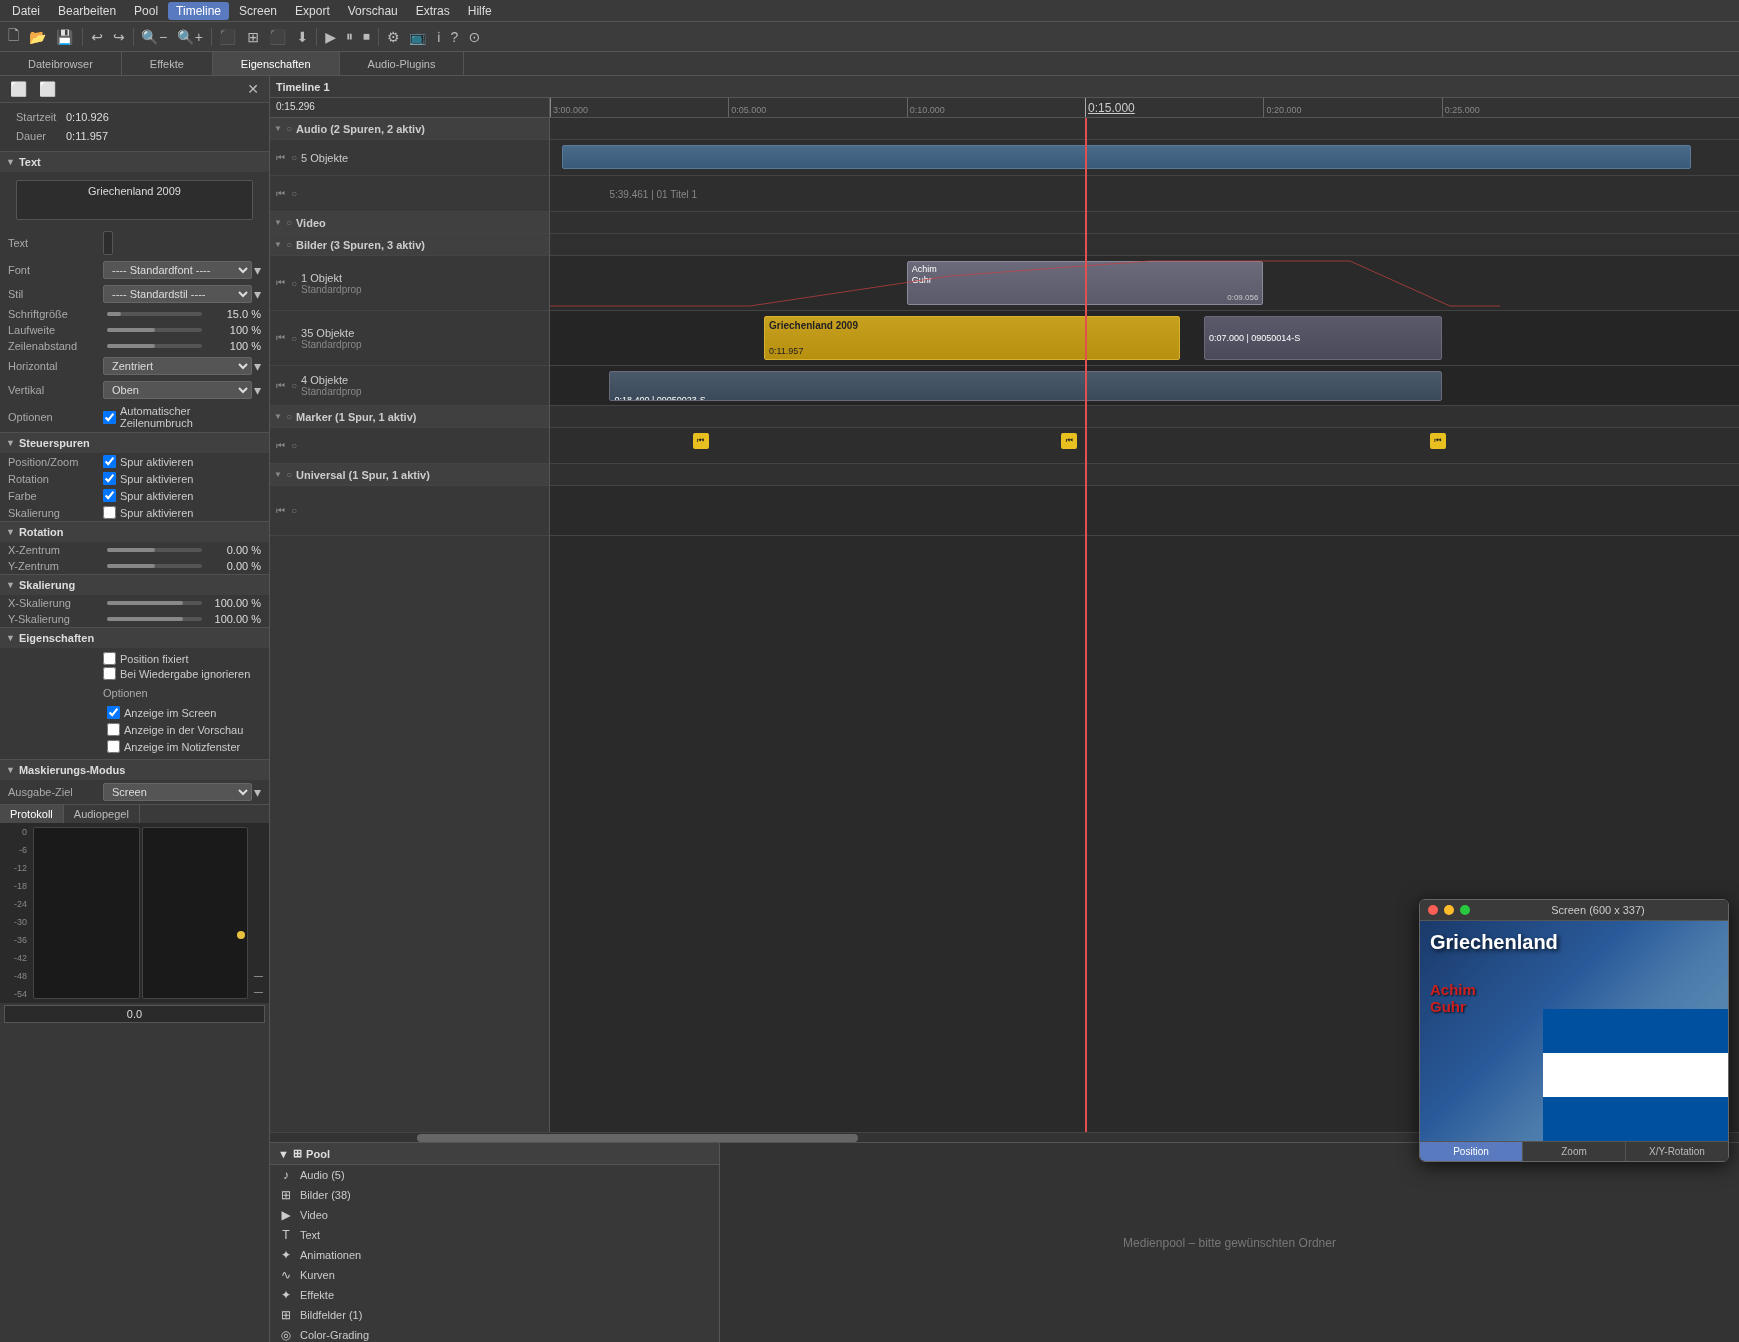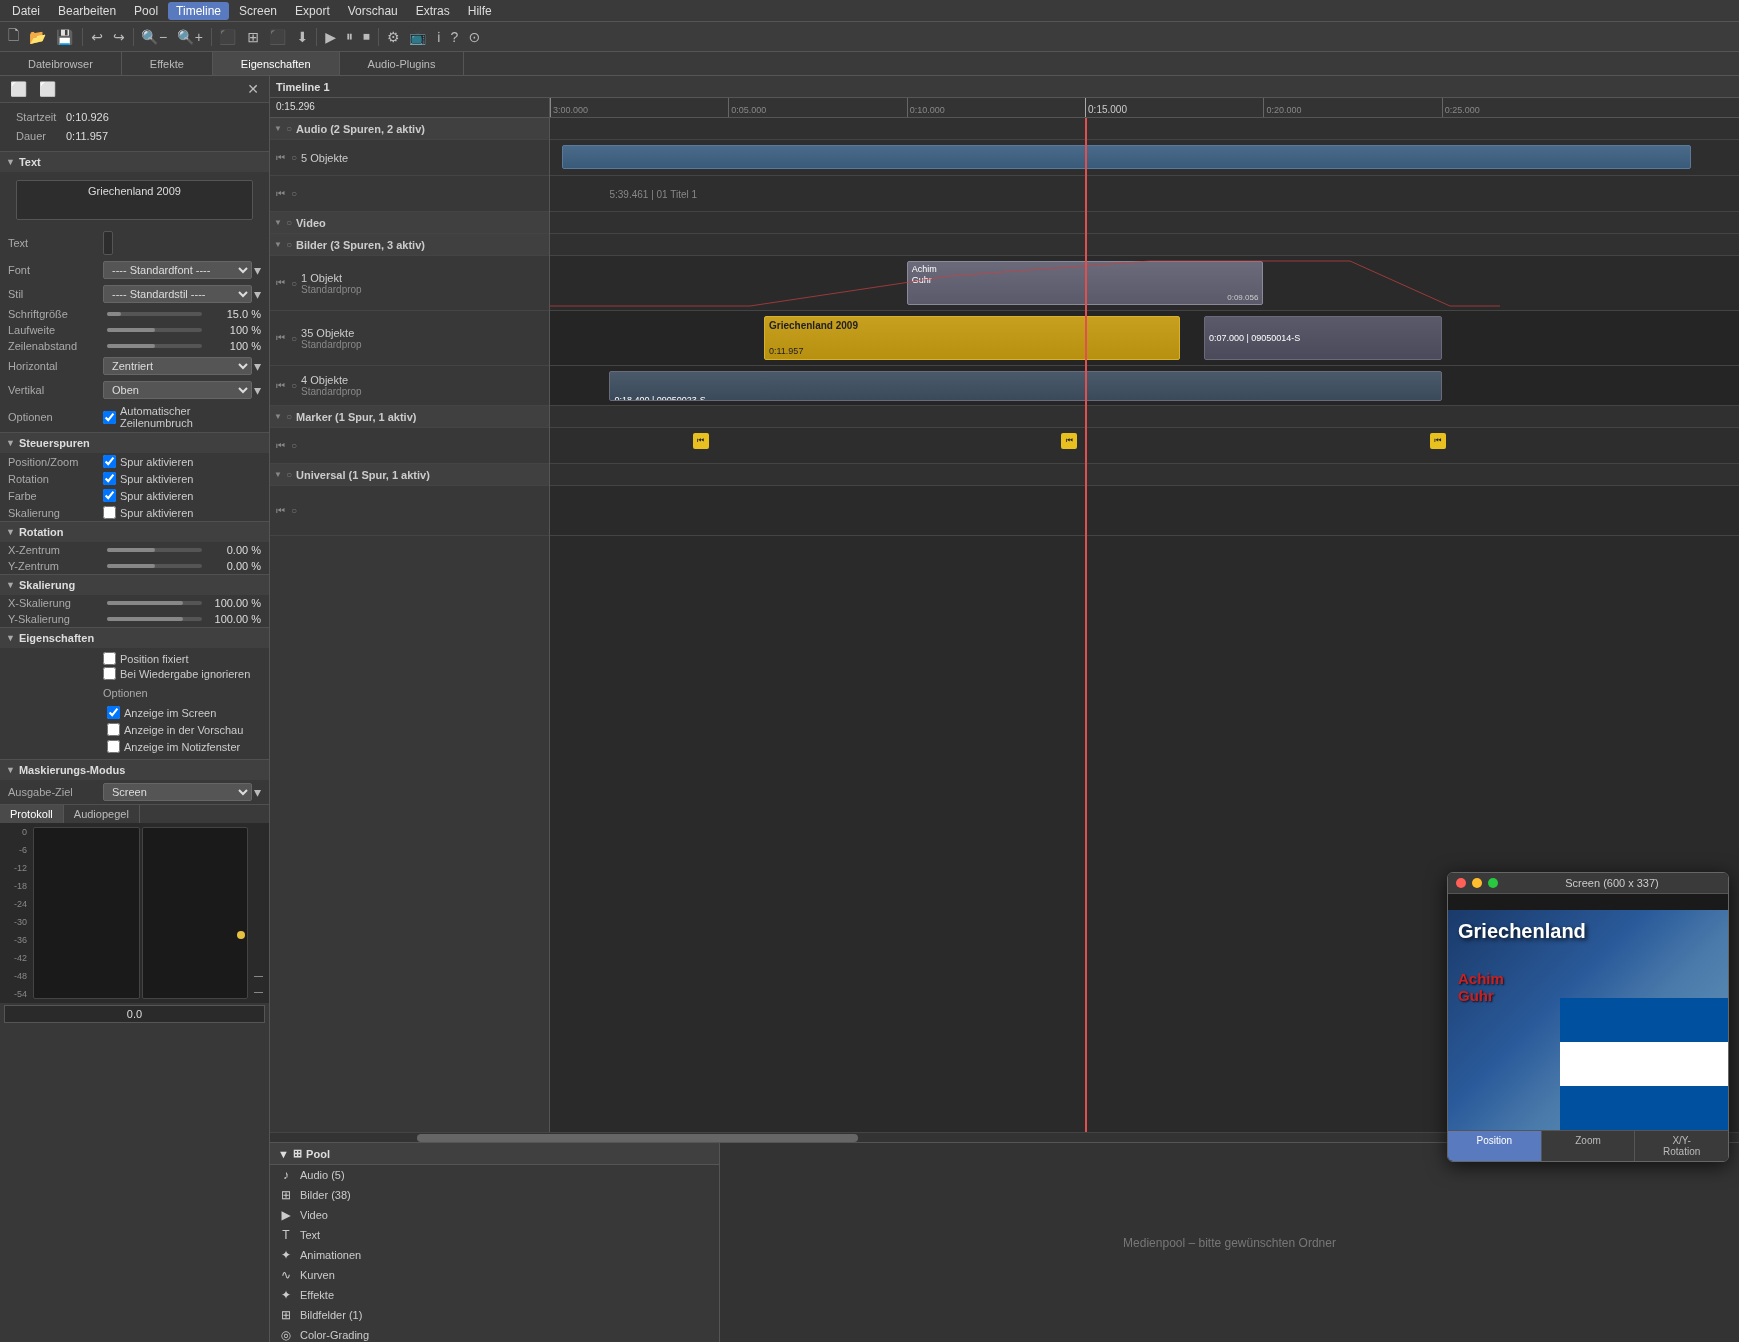--- a/index.html
+++ b/index.html
@@ -444,21 +444,21 @@
       color: #777;
       font-size: 12px;
       padding: 8px;
     }
 
     
     .screen-preview {
       position: absolute;
       bottom: 180px;
       right: 10px;
-      width: 282px;
+      width: 310px;
       background: #1a1a1a;
       border: 1px solid #666;
       border-radius: 6px;
       overflow: hidden;
       box-shadow: 0 4px 20px rgba(0,0,0,0.7);
     }
     .screen-preview-titlebar {
       background: #3a3a3a;
       padding: 4px 8px;
       display: flex;
@@ -473,21 +473,20 @@
     }
     .btn-close { background: #ff5f57; }
     .btn-min { background: #ffbd2e; }
     .btn-max { background: #28c940; }
     .screen-preview-title { color: #ccc; font-size: 11px; flex: 1; text-align: center; }
     .screen-preview-content {
       position: relative;
       height: 220px;
       background: #000;
       overflow: hidden;
-      margin-top: 16px;
     }
     .preview-bg {
       width: 100%;
       height: 100%;
       background: linear-gradient(135deg, #1a3a6a 0%, #2a5a9a 40%, #4a7aaa 60%, #6a9aba 100%);
       position: relative;
     }
     .preview-flag-area {
       position: absolute;
       bottom: 0;
@@ -870,21 +869,21 @@
             <div style="position:absolute; left:0%; top:0; height:100%; border-left:1px solid #888; display:flex; flex-direction:column; justify-content:flex-end; padding-bottom:2px;">
               <span style="font-size:9px; color:#888; padding-left:2px;">3:00.000</span>
             </div>
             <div style="position:absolute; left:15%; top:0; height:100%; border-left:1px solid #666; display:flex; flex-direction:column; justify-content:flex-end; padding-bottom:2px;">
               <span style="font-size:9px; color:#888; padding-left:2px;">0:05.000</span>
             </div>
             <div style="position:absolute; left:30%; top:0; height:100%; border-left:1px solid #666; display:flex; flex-direction:column; justify-content:flex-end; padding-bottom:2px;">
               <span style="font-size:9px; color:#888; padding-left:2px;">0:10.000</span>
             </div>
             <div style="position:absolute; left:45%; top:0; height:100%; border-left:1px solid #aaa; display:flex; flex-direction:column; justify-content:flex-end; padding-bottom:2px;">
-              <span style="font-size:10px; color:#ccc; padding-left:2px;">0:15.000</span>
+              <span style="font-size:12px; color:#ccc; padding-left:2px;text-decoration:underline;">0:15.000</span>
             </div>
             <div style="position:absolute; left:60%; top:0; height:100%; border-left:1px solid #666; display:flex; flex-direction:column; justify-content:flex-end; padding-bottom:2px;">
               <span style="font-size:9px; color:#888; padding-left:2px;">0:20.000</span>
             </div>
             <div style="position:absolute; left:75%; top:0; height:100%; border-left:1px solid #666; display:flex; flex-direction:column; justify-content:flex-end; padding-bottom:2px;">
               <span style="font-size:9px; color:#888; padding-left:2px;">0:25.000</span>
             </div>
           </div>
         </div>
       </div>

